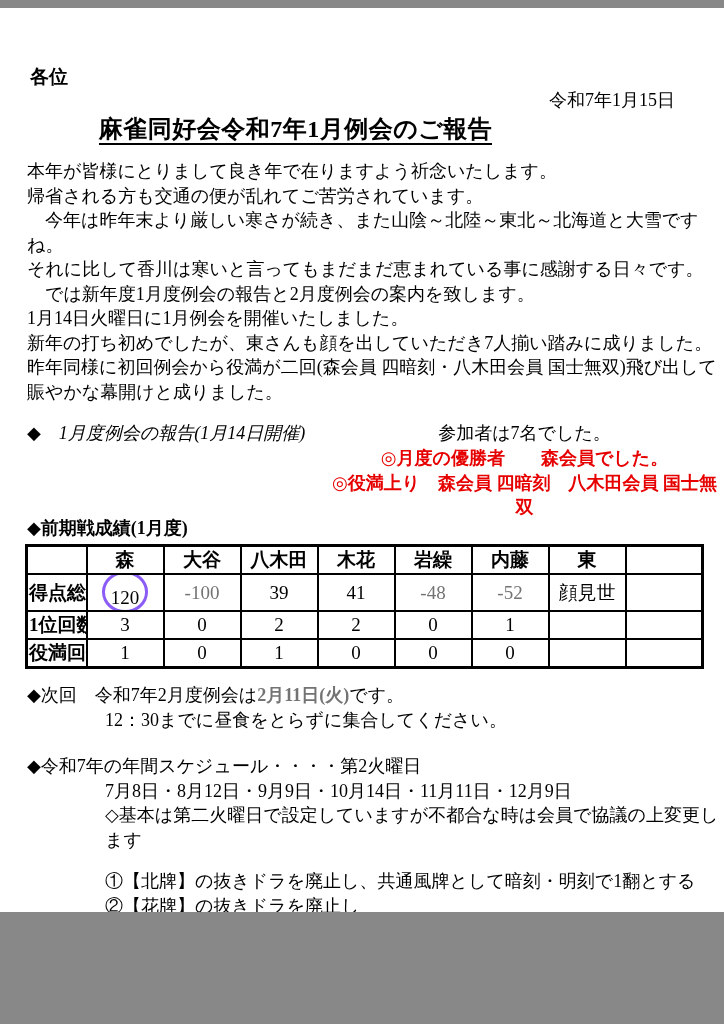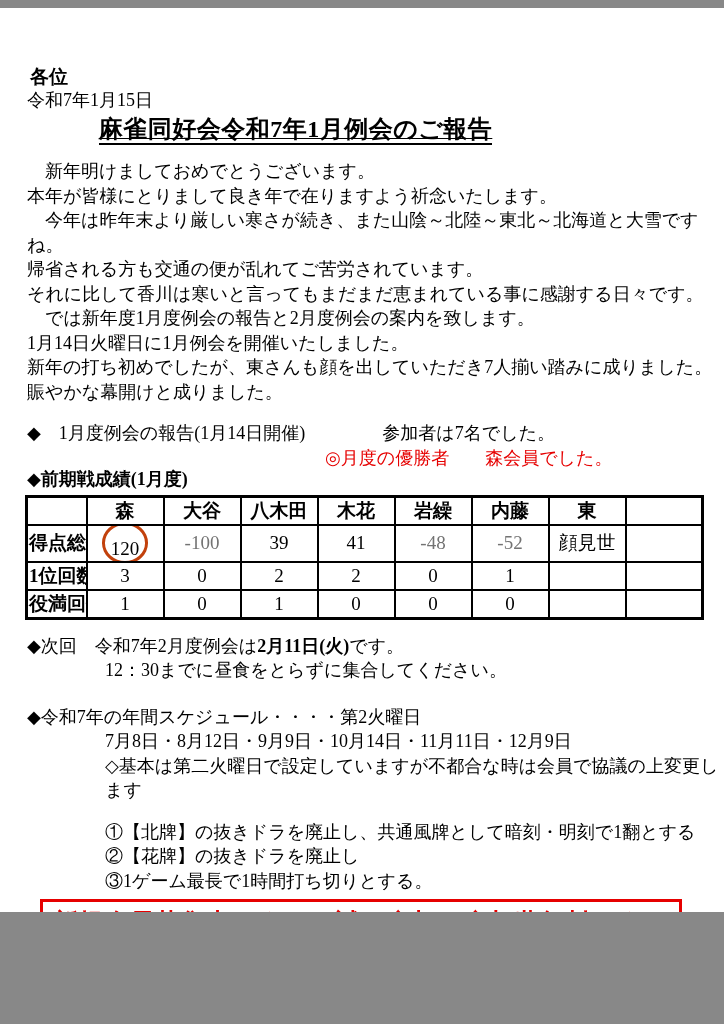--- a/index.html
+++ b/index.html
@@ -3,73 +3,74 @@
 <meta charset="utf-8">
 <style>
   html,body { margin:0; padding:0; background:#888; }
   .page {
     position:relative; width:724px; height:904px; background:#ffffff;
     font-family:"Liberation Serif","DejaVu Serif",serif; color:#000;
     overflow:hidden; margin:8px auto;
   }
   .inner { padding:56px 0 0 27px; }
   .recipient { font-size:19px; font-weight:600; margin-left:3px; }
-  .date-line { font-size:18px; text-align:left; padding-right:49px; margin-top:-2px; font-weight:500; }
-  .title-line { text-align:center; padding-right:160px; margin-top:1px;text-decoration:underline; }
+  .date-line { font-size:18px; text-align:right; padding-right:49px; margin-top:-2px; font-weight:500; }
+  .title-line { text-align:center; padding-right:160px; margin-top:1px; }
   .title-text { font-size:24px; font-weight:700; border-bottom:2px solid #000; padding-bottom:1px; letter-spacing:0.5px; }
   .intro { margin-top:14px; font-size:18px; line-height:24.5px; font-weight:500; }
   .report-row { margin-top:17px; display:flex; font-size:18px; line-height:24.8px; }
-  .report-heading { width:298px; flex:0 0 298px; font-weight:500; }
+  .report-heading { width:298px; flex:0 0 298px; font-weight:500;font-style:italic; }
   .report-right { font-weight:500;text-align:center; }
-  .red-note { color:#e60000; font-weight:400; }
+  .red-note { color:#e60000; font-weight:700; }
   .standings-heading { font-size:18px; font-weight:600; margin-top:-4px; }
   table.standings { border-collapse:collapse; table-layout:fixed; width:678px; margin-top:4px; margin-left:-2px; border:3px solid #000; }
   table.standings td { border:2px solid #000; text-align:center; font-size:19px; height:26px; padding:0 1px; overflow:hidden; white-space:nowrap; font-weight:500; }
   table.standings td.head { font-weight:600; }
   table.standings td.label { font-weight:600; }
   td.neg { color:#737373; }
-  .circle { display:inline-block; border:3px solid #c2410c; border-radius:50%; padding:13px 6px 1px; margin:-4px 0 -3px; }
+  .circle { display:inline-block; border:3px solid #8b5cf6; border-radius:50%; padding:13px 6px 1px; margin:-4px 0 -3px; }
   .next-block { margin-top:14px; font-size:18px; line-height:24.5px; font-weight:500; }
   .indent { padding-left:78px; }
-  .hl { color:#000000; }
+  .hl { color:#737373; }
   .schedule-block { margin-top:22px; font-size:18px; line-height:24.5px; font-weight:500; }
   .rules-block { margin-top:17px; font-size:18px; line-height:24.5px; font-weight:500; }
   .banner { margin-top:6px; margin-left:13px; display:inline-block; border:3px solid #e60000; padding:4px 10px 6px; }
   .banner-text { color:#e60000; font-weight:700; font-size:25px; letter-spacing:0.5px;
                  font-family:"Liberation Sans","DejaVu Sans",sans-serif; }
 </style>
 </head>
 <body>
 
 <div class="page">
   <div class="inner">
 
     <div class="recipient">各位</div>
     <div class="date-line">令和7年1月15日</div>
     <div class="title-line">
       <span class="title-text">麻雀同好会令和7年1月例会のご報告</span>
     </div>
 
     <div class="intro">
-      <div>　新年明けましておめでとうございます。</div>
       <div>本年が皆様にとりまして良き年で在りますよう祈念いたします。</div>
+      <div>帰省される方も交通の便が乱れてご苦労されています。</div>
       <div>　今年は昨年末より厳しい寒さが続き、また山陰～北陸～東北～北海道と大雪ですね。</div>
-      <div>帰省される方も交通の便が乱れてご苦労されています。</div>
       <div>それに比して香川は寒いと言ってもまだまだ恵まれている事に感謝する日々です。</div>
       <div>　では新年度1月度例会の報告と2月度例会の案内を致します。</div>
       <div>1月14日火曜日に1月例会を開催いたしました。</div>
       <div>新年の打ち初めでしたが、東さんも顔を出していただき7人揃い踏みに成りました。</div>
+      <div>昨年同様に初回例会から役満が二回(森会員 四暗刻・八木田会員 国士無双)飛び出して</div>
       <div>賑やかな幕開けと成りました。</div>
     </div>
 
     <div class="report-row">
       <div class="report-heading">◆　1月度例会の報告(1月14日開催)</div>
       <div class="report-right">
         <div>参加者は7名でした。</div>
         <div class="red-note">◎月度の優勝者　　森会員でした。</div>
+        <div class="red-note">◎役満上り　森会員 四暗刻　八木田会員 国士無双</div>
       </div>
     </div>
 
     <div class="standings-heading">◆前期戦成績(1月度)</div>
 
     <table class="standings">
       <colgroup>
         <col style="width:60px">
         <col style="width:77px">
           <col style="width:77px">

